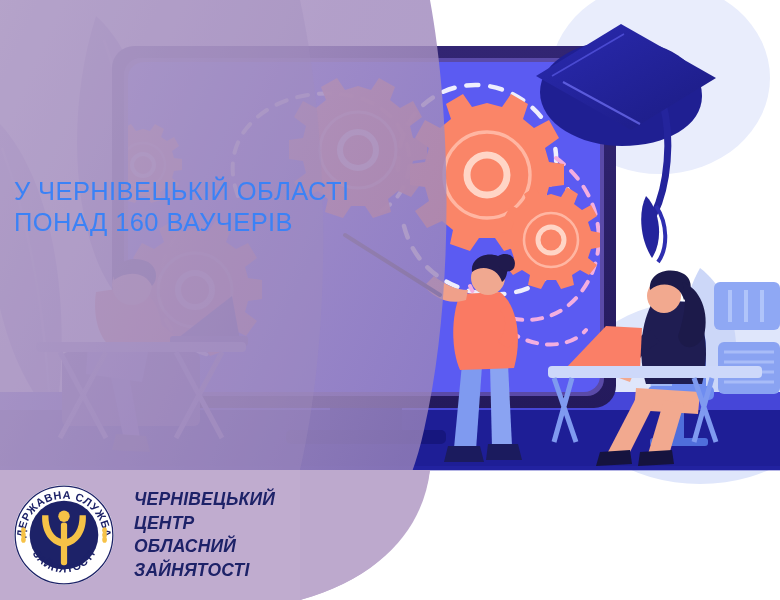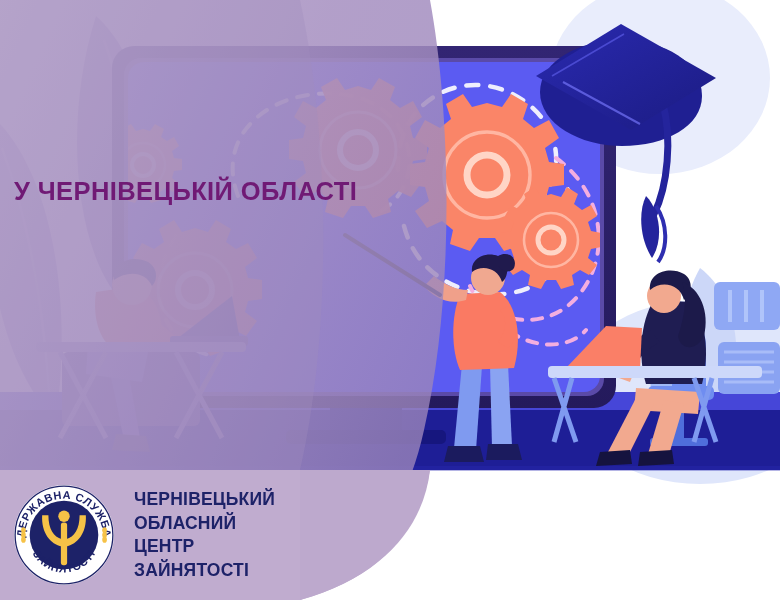--- a/index.html
+++ b/index.html
@@ -25,23 +25,23 @@
   }
   svg.layer { display: block; }
 
   
   #headline {
     position: absolute;
     left: 14px;
     top: 176px;
     width: 470px;
     z-index: 40;
-    color: #701a75;
+    color: #3b82f6;
     font-size: 25.5px;
-    font-weight: 700;
+    font-weight: 400;
     line-height: 31px;
     letter-spacing: 0.4px;
     text-transform: uppercase;
     white-space: nowrap;
   }
   #headline div { display: block; }
 
   
   #footer-block {
     position: absolute;
@@ -64,21 +64,21 @@
     position: absolute;
     left: 134px;
     top: 18px;
     color: #1d2268;
     font-size: 17.5px;
     font-weight: 700;
     line-height: 23.5px;
     letter-spacing: 0.2px;
     text-transform: uppercase;
   }
-  #org-name div { display: block; white-space: nowrap; }
+  #org-name div { display: block; white-space: nowrap; font-style: italic; }
 </style>
 </head>
 <body>
 
 <div id="poster">
 
   <svg class="layer" viewBox="0 0 780 600" width="780" height="600" preserveAspectRatio="none">
     <defs>
       <linearGradient id="gScreen" x1="0" y1="0" x2="1" y2="1">
         <stop offset="0%" stop-color="#6a6af5"></stop>
@@ -284,20 +284,21 @@
                L0,600 Z" fill="#a18bbd" opacity="0.35"></path>
 
       <path d="M0,470 L430,470 C 420,530 380,578 300,600 L0,600 Z" fill="#bba6cc" opacity="0.92"></path>
       <rect x="0" y="470" width="300" height="130" fill="#c0accf"></rect>
       <path d="M300,470 L430,470 C 424,524 386,576 300,600 Z" fill="#bda9cd"></path>
     </g>
   </svg>
 
   <div id="headline">
     <div>У ЧЕРНІВЕЦЬКІЙ ОБЛАСТІ</div>
+    <div>ПОНАД 160 ВАУЧЕРІВ</div>
   </div>
 
   <div id="footer-block">
 
     <svg id="emblem" viewBox="0 0 200 200" width="104" height="104">
       <defs>
         <path id="arcTop" d="M 24 106 A 76 76 0 0 1 176 106" fill="none"></path>
         <path id="arcBottom" d="M 32 104 A 68 68 0 0 0 168 104" fill="none"></path>
       </defs>
       <circle cx="100" cy="100" r="96" fill="#ffffff"></circle>
@@ -327,19 +328,19 @@
       <g fill="#f6c247">
         <circle cx="100" cy="64" r="11"></circle>
         <rect x="94" y="76" width="12" height="82" rx="5"></rect>
         <path d="M58 62 C 56 96 74 118 96 122 L96 108 C 80 104 70 88 70 62 Z"></path>
         <path d="M142 62 C 144 96 126 118 104 122 L104 108 C 120 104 130 88 130 62 Z"></path>
       </g>
     </svg>
 
     <div id="org-name">
       <div>ЧЕРНІВЕЦЬКИЙ</div>
+      <div>ЦЕНТР</div>
       <div>ОБЛАСНИЙ</div>
-      <div>ЦЕНТР</div>
       <div>ЗАЙНЯТОСТІ</div>
     </div>
   </div>
 
 </div>
 
 </body></html>

